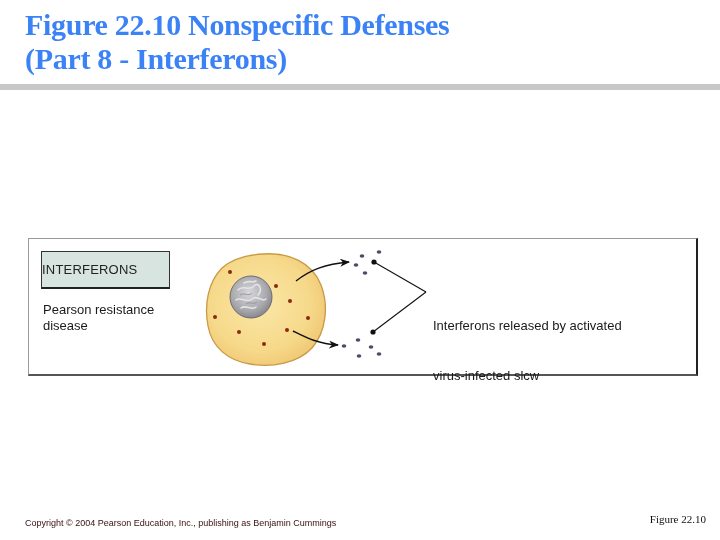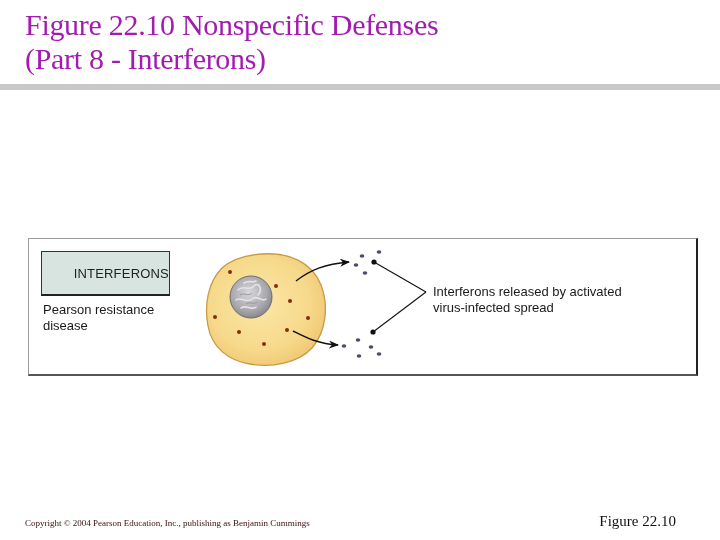--- a/index.html
+++ b/index.html
@@ -13,24 +13,24 @@
     position: relative;
     overflow: hidden;
     font-family: "Liberation Sans", sans-serif;
   }
   .title {
     position: absolute;
     left: 25px;
     top: 8px;
     margin: 0;
     font-family: "Liberation Serif", serif;
-    font-weight: normal;
+    font-weight: bold;
     font-size: 30px;
     line-height: 34px;
-    color: #a21caf;
+    color: #3b82f6;
     letter-spacing: -0.3px;
   }
   .title span { display: block; white-space: nowrap; }
   .rule {
     position: absolute;
     left: 0;
     top: 84px;
     width: 720px;
     height: 6px;
     background: #c8c8c8;
@@ -45,28 +45,28 @@
     border-right: 2px solid #222;
     border-bottom: 2px solid #555;
     background: #ffffff;
     box-sizing: border-box;
   }
   .label-box {
     position: absolute;
     left: 41px;
     top: 251px;
     width: 129px;
-    height: 45px;
+    height: 38px;
     background: #d7e4df;
     border: 1px solid #333;
     border-bottom: 2px solid #222;
     box-sizing: border-box;
     display: flex;
     align-items: center;
-    justify-content: flex-end;
+    justify-content: flex-start;
     font-size: 13px;
     color: #222;
     letter-spacing: 0.2px;
   }
   .desc {
     position: absolute;
     left: 43px;
     top: 302px;
     width: 140px;
     font-size: 13px;
@@ -75,44 +75,44 @@
   }
   .desc span { display: block; white-space: nowrap; }
   .release-text {
     position: absolute;
     left: 433px;
     top: 284px;
     font-size: 13px;
     line-height: 16px;
     color: #1a1a1a;
   }
-  .release-text span { display: block; white-space: nowrap; }
+  .release-text span { display: block; white-space: nowrap; margin-top: 34px; }
   .art {
     position: absolute;
     left: 0;
     top: 0;
     width: 720px;
     height: 540px;
     pointer-events: none;
   }
   .footer-left {
     position: absolute;
     left: 25px;
     top: 518px;
-    font-family: Liberation Serif, serif;
+    font-family: Liberation Sans, sans-serif;
     font-size: 9px;
     color: #3a1010;
     white-space: nowrap;
   }
   .footer-right {
     position: absolute;
-    right: 44px;
+    right: 14px;
     top: 513px;
     font-family: "Liberation Serif", serif;
-    font-size: 15px;
+    font-size: 11px;
     color: #111;
     white-space: nowrap;
   }
 </style>
 </head>
 <body>
 
 <h1 class="title">
   <span>Figure 22.10  Nonspecific Defenses</span>
   <span>(Part 8 - Interferons)</span>
@@ -194,17 +194,17 @@
     <line x1="373" y1="332" x2="426" y2="292"></line>
   </g>
   <g fill="#111">
     <circle cx="374" cy="262" r="2.6"></circle>
     <circle cx="373" cy="332" r="2.6"></circle>
   </g>
 </svg>
 
 <div class="release-text">
   <span>Interferons released by activated</span>
-  <span>virus-infected spread</span>
+  <span>virus-infected slcw</span>
 </div>
 
 <div class="footer-left">Copyright © 2004 Pearson Education, Inc., publishing as Benjamin Cummings</div>
 <div class="footer-right">Figure 22.10</div>
 
 </body></html>

